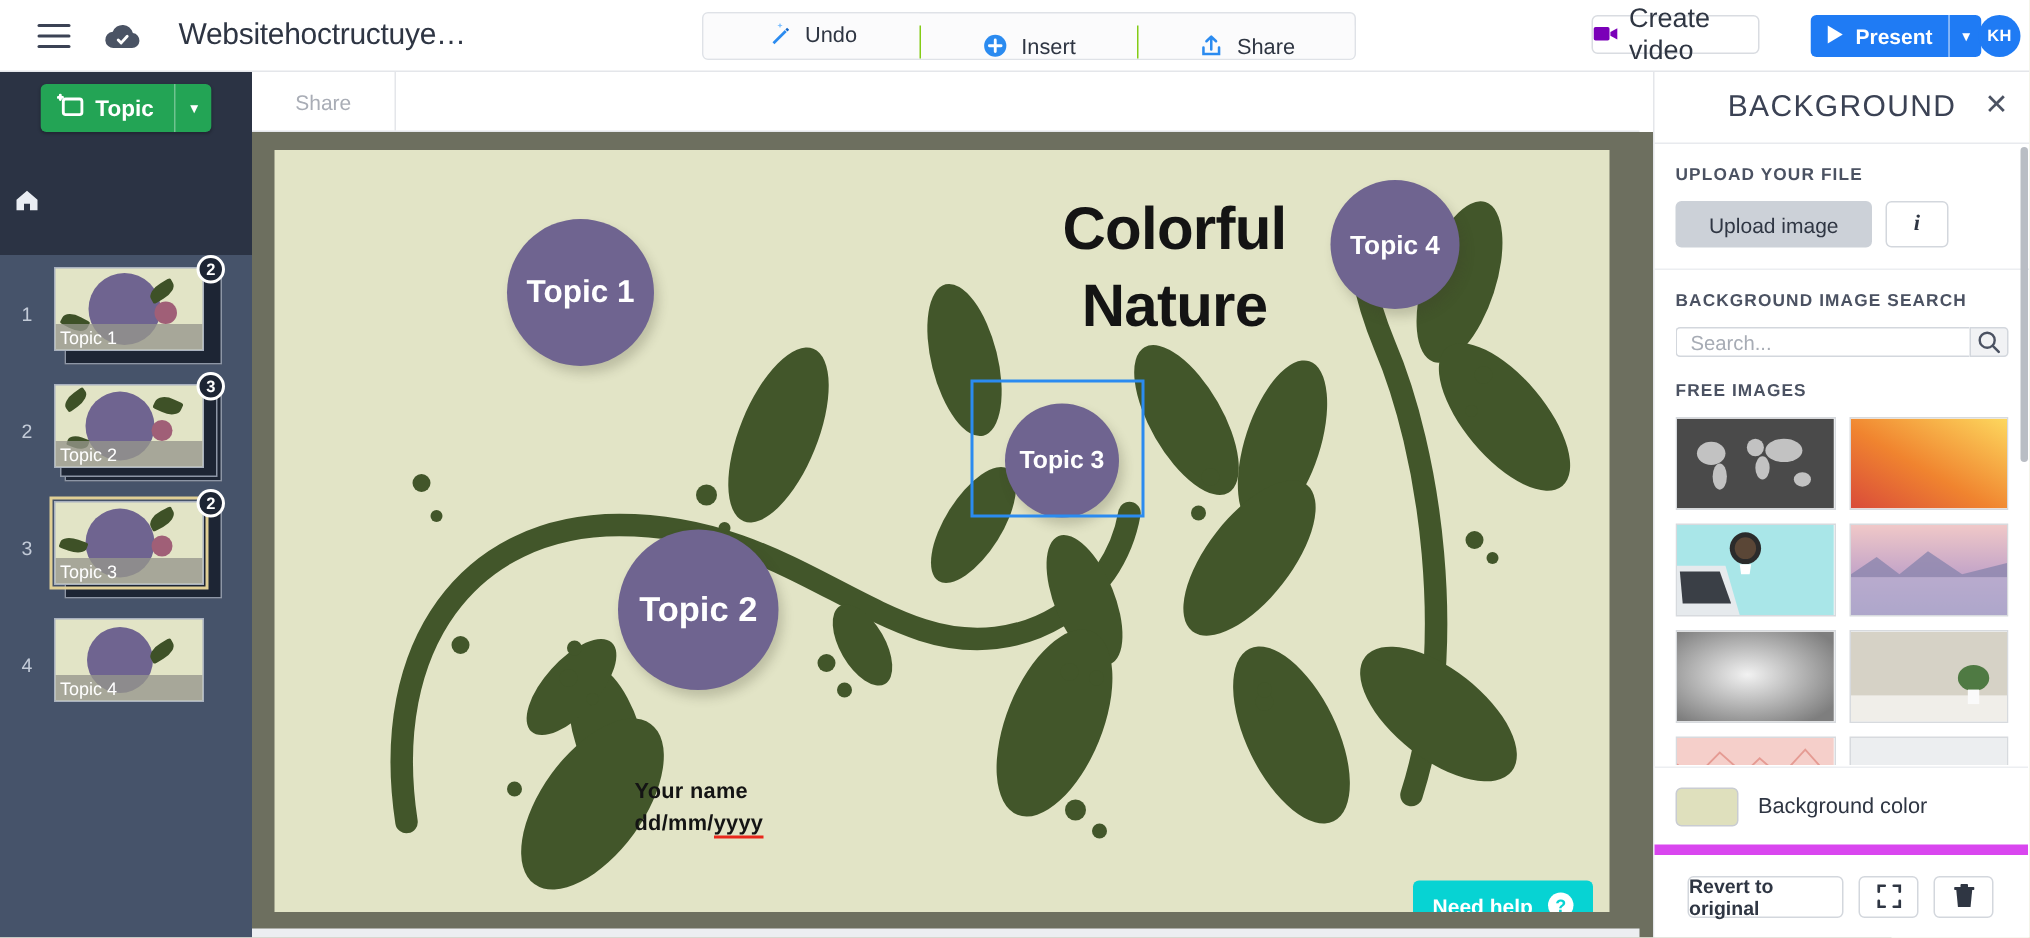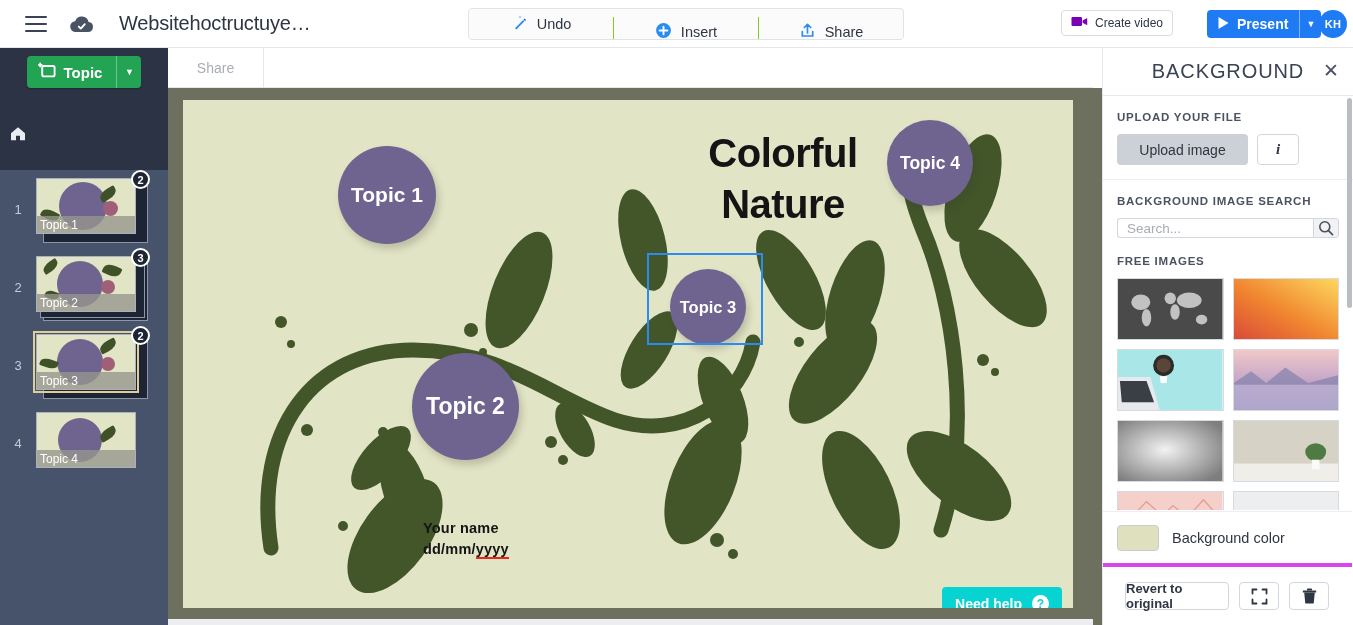--- a/index.html
+++ b/index.html
@@ -37,21 +37,21 @@
   }
   .center-tools .tool + .tool { border-left:1px solid #84cc16;margin-top:8px; }
   .tool.style-tool { width:144px; }
   .tool.insert-tool { width:145px; }
   .tool.share-tool { width:145px; }
 
   .create-video {
     position:absolute; left:1061px; top:10px; width:112px; height:26px;
     border:1px solid #d9dce1; border-radius:4px; background:#fff;
     display:flex; align-items:center; justify-content:center; gap:7px;
-    font-size:12px; color:#2f3643; cursor:pointer;
+    font-size:18px; color:#2f3643; cursor:pointer;
   }
   .present-group {
     position:absolute; left:1207px; top:10px; height:28px; display:flex;
     border-radius:4px; overflow:hidden; cursor:pointer;
   }
   .present-main {
     background:#1f7bf4; color:#fff; font-size:14px; font-weight:600;
     display:flex; align-items:center; gap:7px; padding:0 11px 0 10px;
   }
   .present-caret {
@@ -241,21 +241,21 @@
     display:flex; align-items:center; padding-left:14px; gap:13px;
     border-top:1px solid #eceef1; background:#fff;
   }
   .color-swatch {
     width:42px; height:26px; border:1px solid #c9ccd2; border-radius:4px;
     background:#dfe0bd; cursor:pointer;
   }
   .bg-color-label { font-size:14.5px; color:#2f3643; }
   .rp-footer {
     position:absolute; left:0; bottom:0; width:249px; height:62px;
-    border-top:4px solid #d946ef; display:flex; align-items:center;
+    border-top:7px solid #d946ef; display:flex; align-items:center;
     gap:10px; padding-left:22px; background:#fff;
   }
   .ftr-btn {
     height:28px; border:1px solid #d3d7dd; border-radius:4px; background:#fff;
     display:flex; align-items:center; justify-content:center; cursor:pointer;
     font-size:13px; color:#2f3643; font-weight:600;
   }
   .ftr-revert { width:104px; }
   .ftr-expand { width:40px; }
   .ftr-trash { width:40px; }

